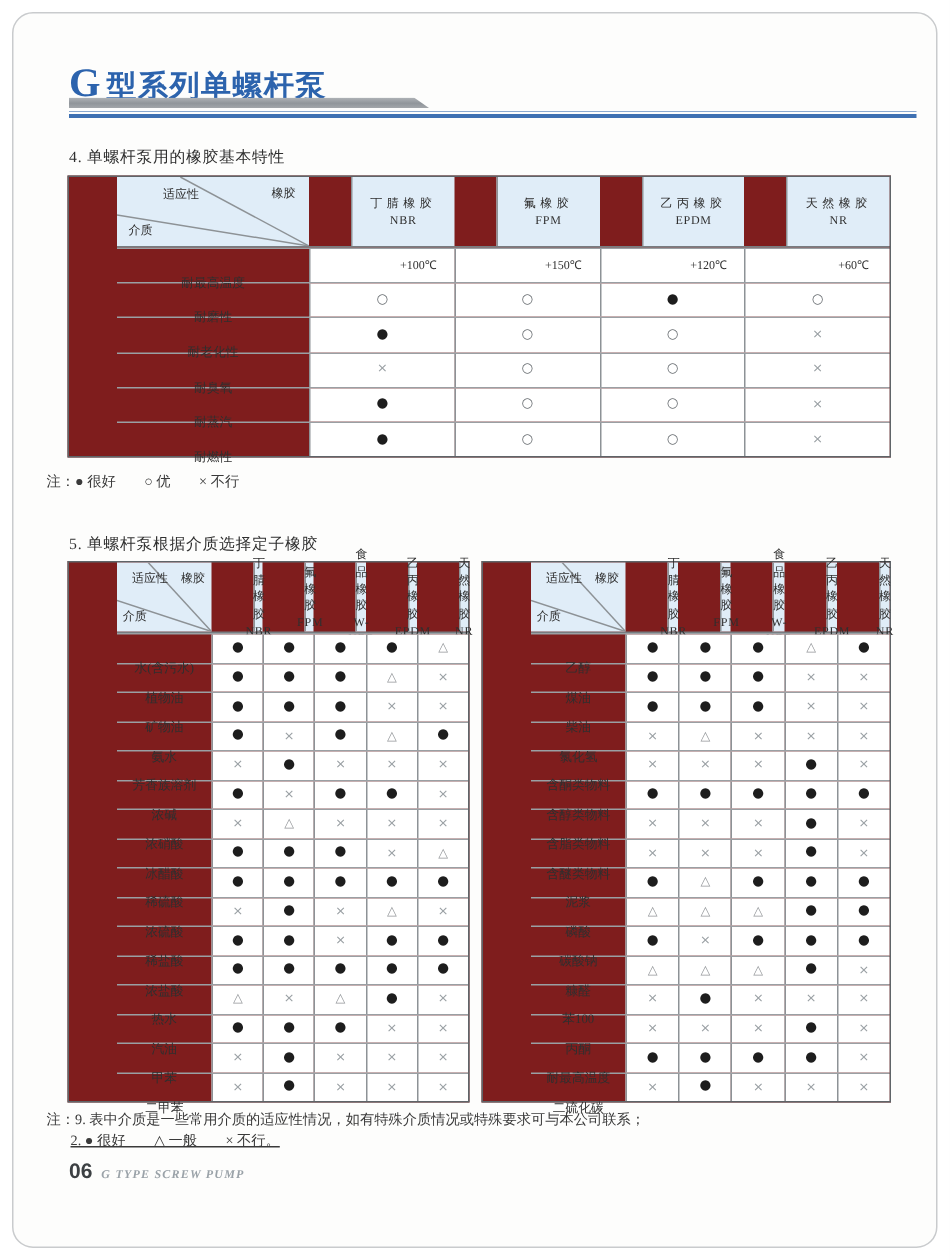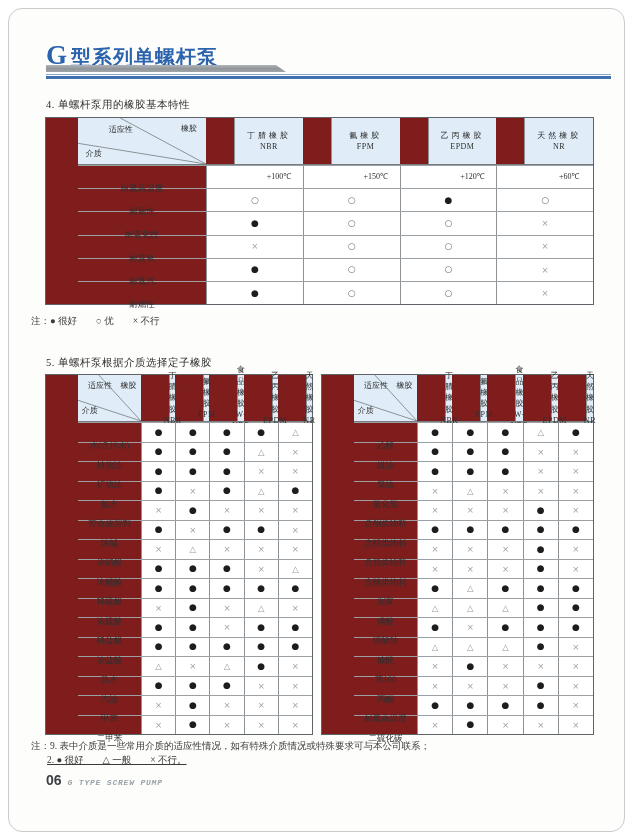--- a/index.html
+++ b/index.html
@@ -63,21 +63,21 @@
   .s-best{color:#1d1d1d;font-size:9px;}
   .s-good{color:#6a6f73;font-size:9px;}
   .s-fair{color:#96999c;font-size:8.5px;}
   .s-bad{color:#9aa0a4;font-size:8.5px;}
   .s-txt{font-size:8px;color:#2f2f2f;font-family:"Liberation Serif",serif;margin-left:48px;}
   
   .footer{left:46px;top:772px;display:flex;align-items:baseline;gap:6px;white-space:nowrap;}
   .page-num{font-size:14px;font-weight:600;color:#3c4043;font-family:"Liberation Sans",sans-serif;}
   .footer-brand{
     font-size:8px;font-weight:bold;font-style:italic;color:#9aa2a8;
-    letter-spacing:0.8px;font-family:Liberation Mono, monospace;text-align:center;
+    letter-spacing:0.8px;font-family:Liberation Serif, serif;text-align:center;
   }
 </style>
 </head>
 <body>
 
 <div class="page-border"></div>
 
 <h1 class="abs title">
   <span class="g">G</span><span class="rest">型系列单螺杆泵</span>
 </h1>

